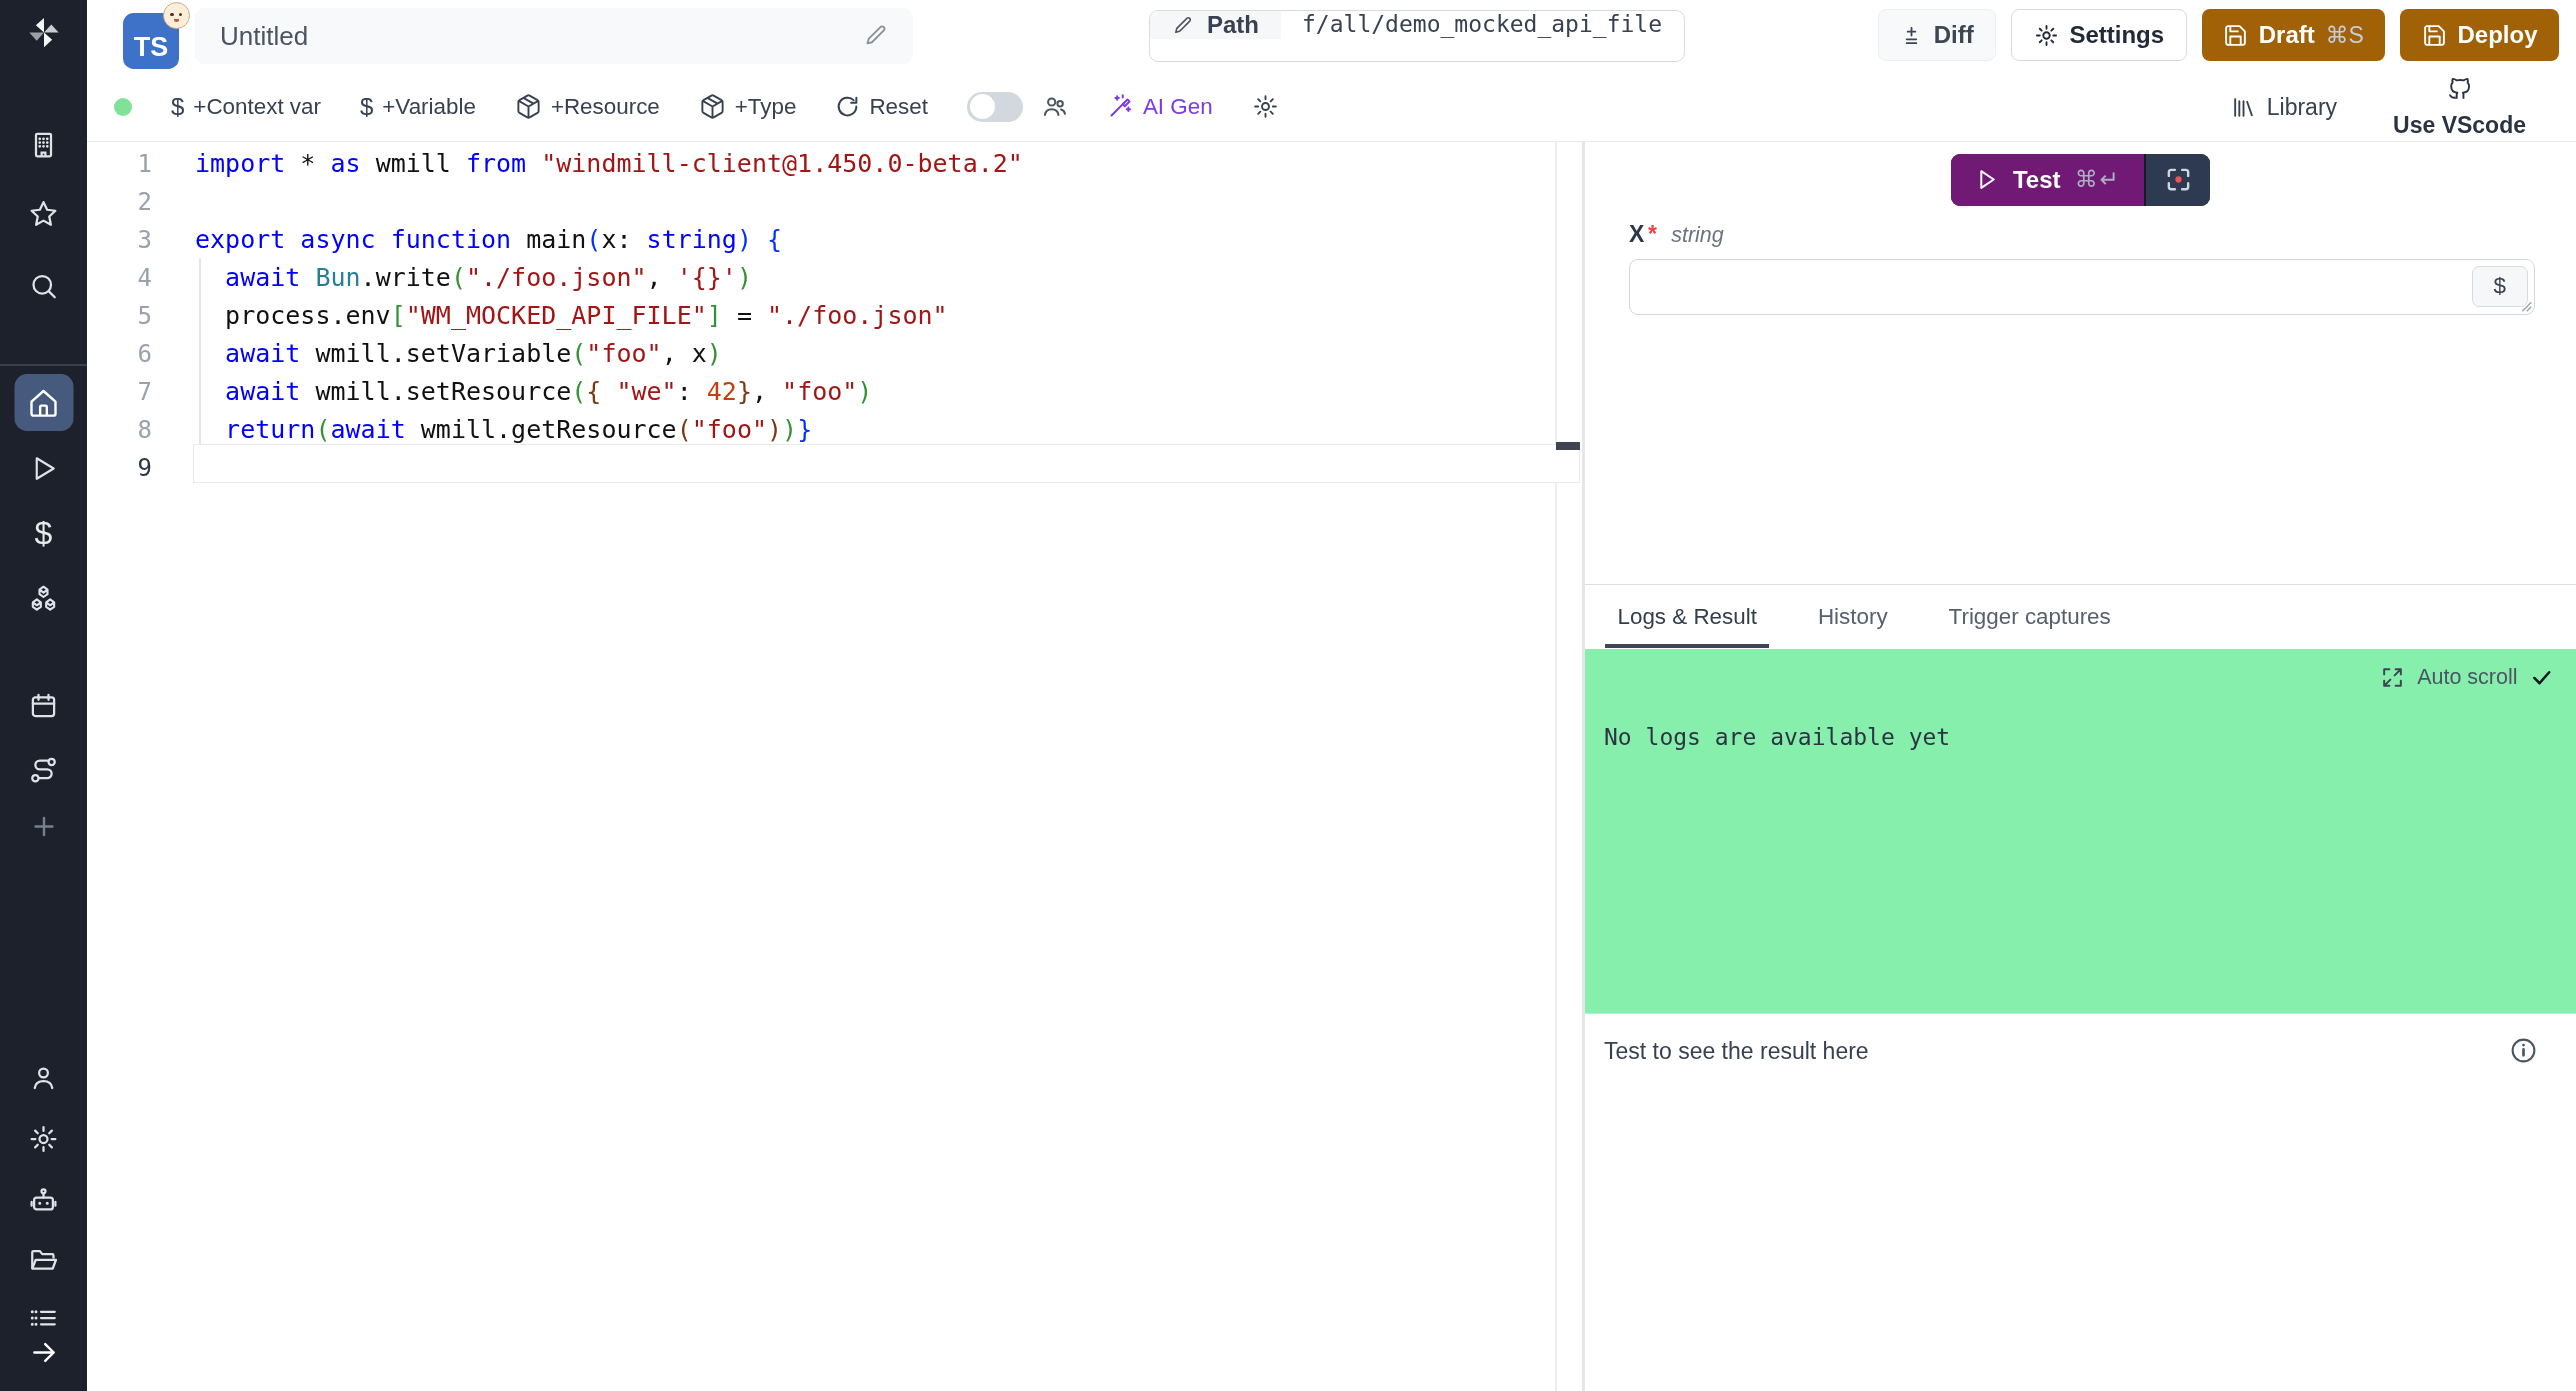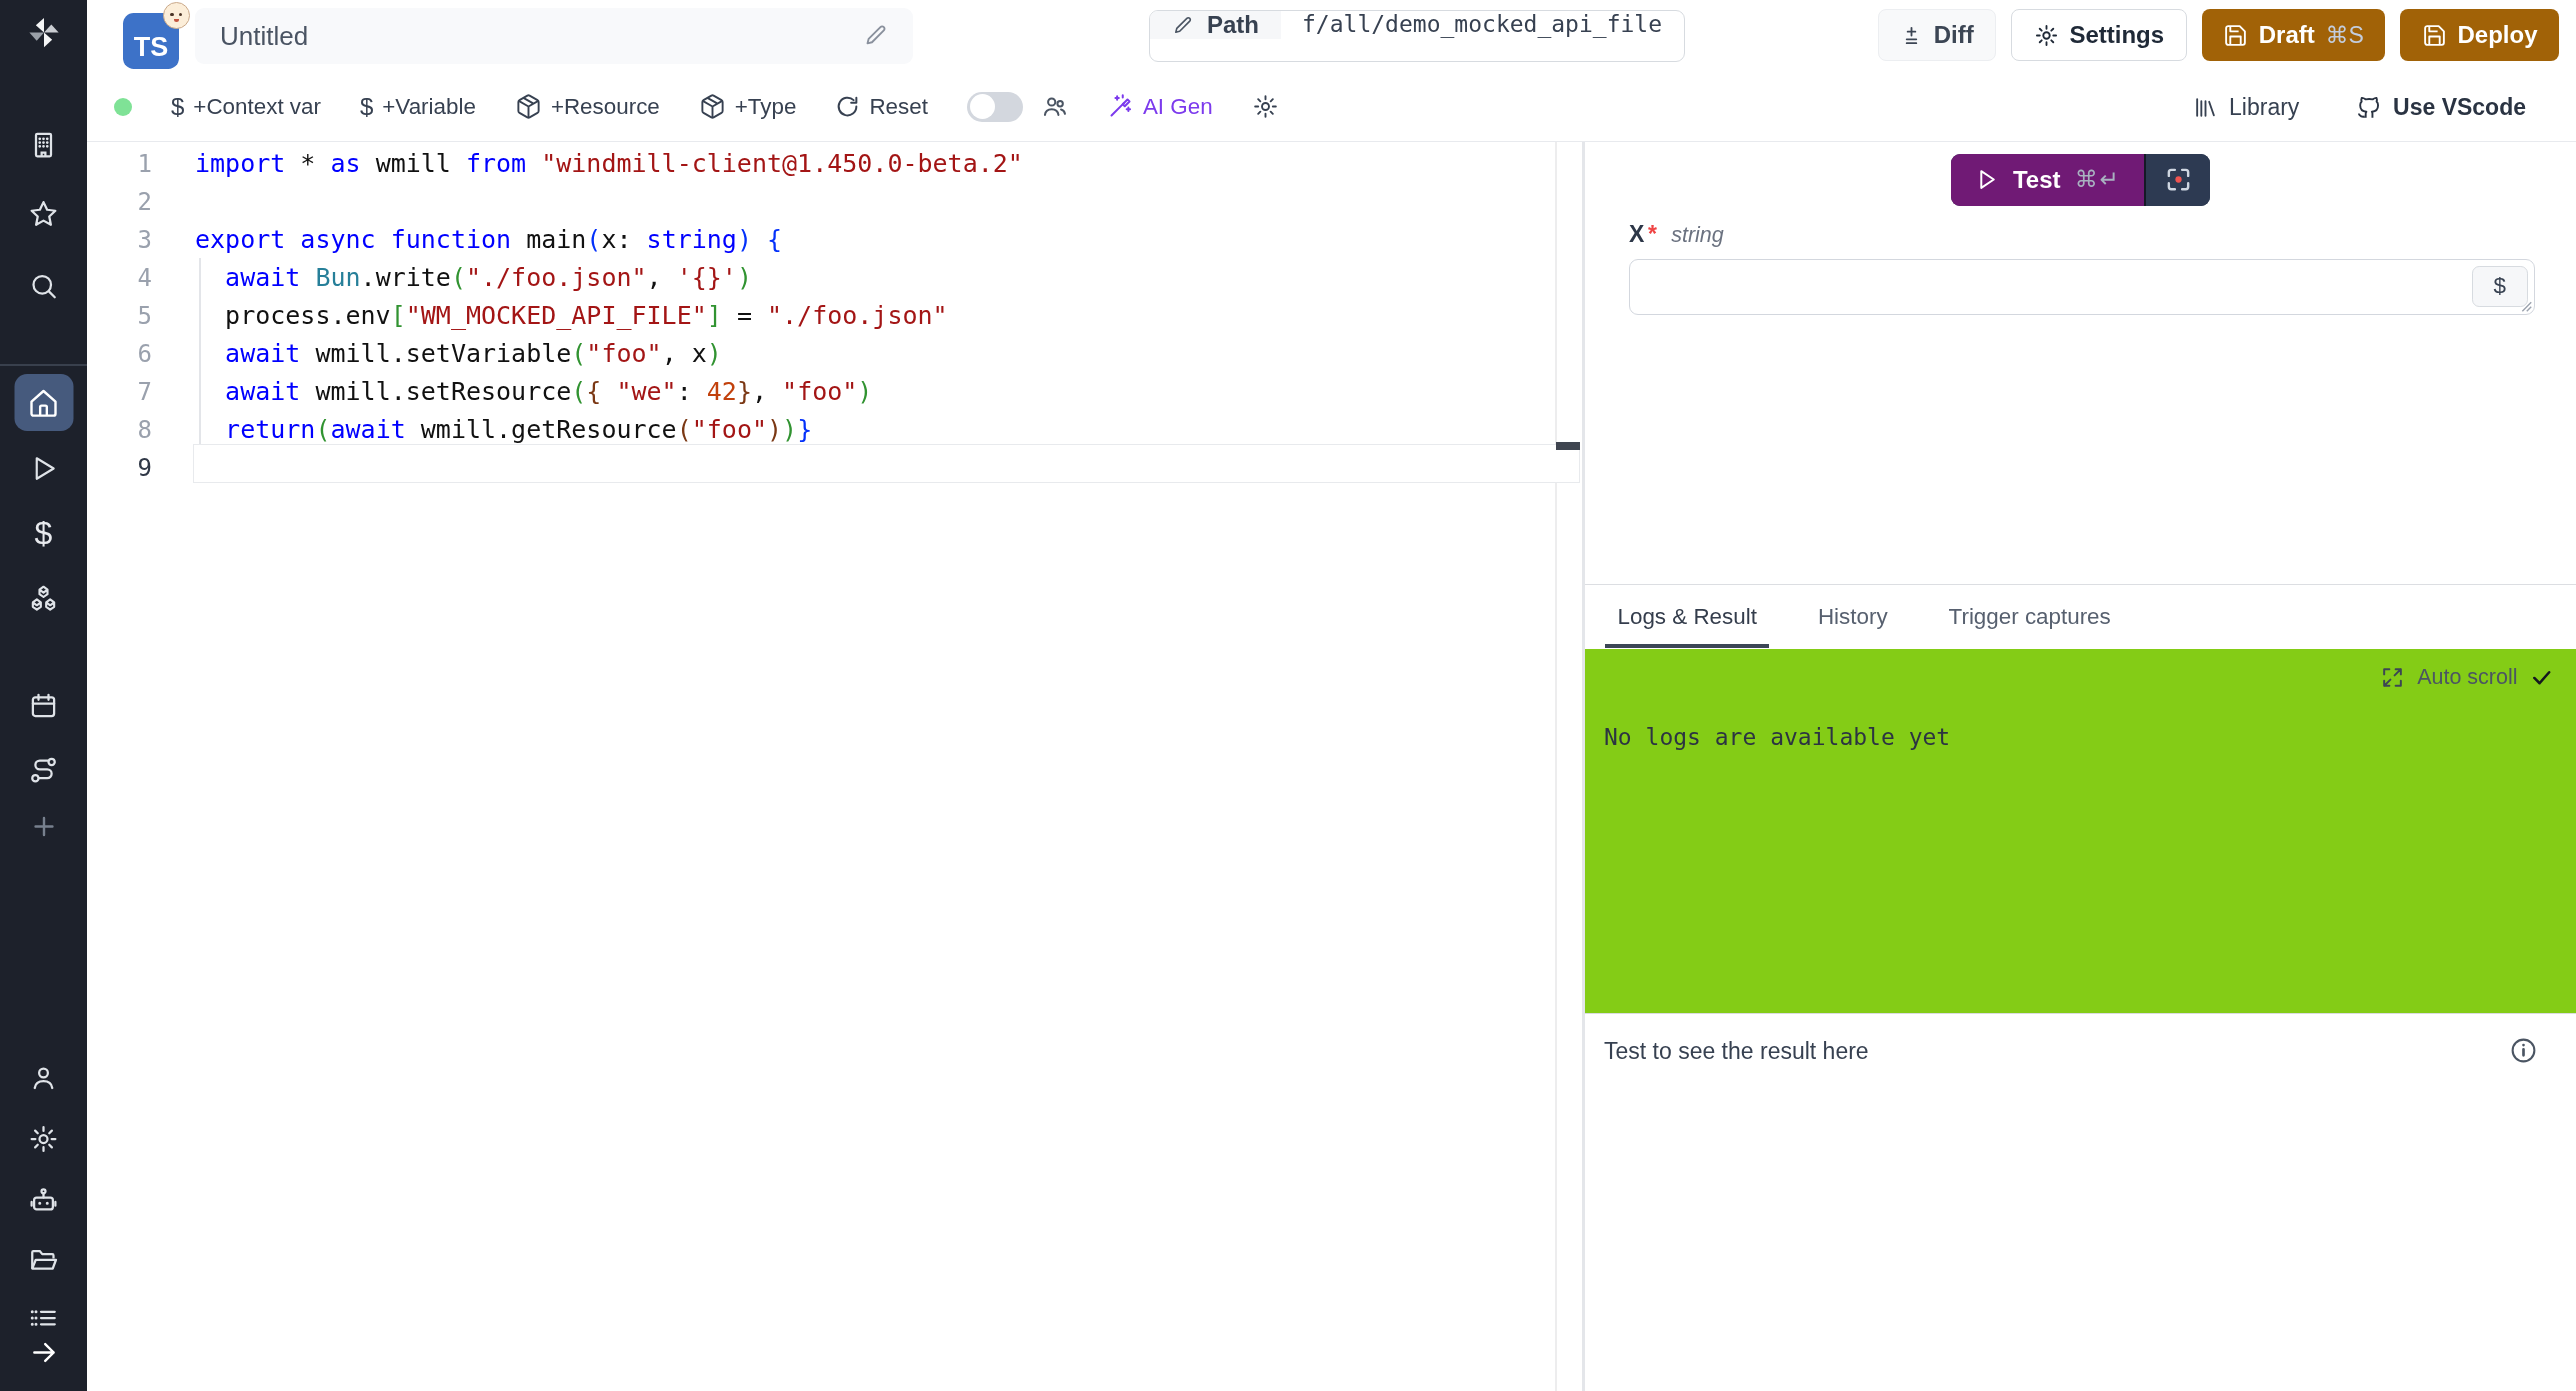--- a/index.html
+++ b/index.html
@@ -48,21 +48,21 @@
   .toolbar { position:absolute; left:87px; top:72px; right:0; height:70px; background:#fff;
     border-bottom:1.8px solid #e8eaee; display:flex; align-items:center; padding-left:27px; gap:39px; }
   .tool-item { display:flex; align-items:center; gap:9px; font-size:22.4px; color:#374151; cursor:pointer; white-space:nowrap; }
   .green-dot { width:18px; height:18px; border-radius:50%; background:#7fe296; }
   .tool-dollar { font-size:24px; font-weight:500; color:#374151; }
   .toggle { width:56px; height:30px; border-radius:15px; background:#d3d7de; position:relative; cursor:pointer; }
   .toggle .knob { position:absolute; left:2.7px; top:2.7px; width:25px; height:25px; border-radius:50%; background:#fff; }
   .ai-gen { color:#7c3aed; font-weight:500; }
   .toolbar-right { position:absolute; right:50px; top:0; height:70px; display:flex; align-items:center; gap:56px; }
   .lib-item { display:flex; align-items:center; gap:10.7px; font-size:23px; color:#374151; font-weight:500; cursor:pointer; }
-  .vscode-item { display:flex; align-items:center; gap:10.7px; font-size:23px; color:#2a3342; font-weight:700; cursor:pointer; }
+  .vscode-item { display:flex; align-items:center; gap:10.7px; font-size:23px; color:#2a3342; font-weight:700; cursor:pointer;flex-direction:column; }
 
   
   .editor { position:absolute; left:87px; top:142px; width:1495px; bottom:0; background:#fff; }
   .gutter { position:absolute; left:0; top:2.7px; width:106px; }
   .ln { height:38px; line-height:38px; text-align:right; padding-right:41px;
     font-family:"DejaVu Sans Mono", monospace; font-size:24px; color:#9aa1ad; }
   .ln.active { color:#303847; }
   .code { position:absolute; left:108px; top:2.7px; right:32px; }
   .cl { height:38px; line-height:38px; white-space:pre;
     font-family:"DejaVu Sans Mono", monospace; font-size:25px; color:#111; cursor:text; }
@@ -98,21 +98,21 @@
   .dollar-btn { position:absolute; right:6.3px; top:5.4px; width:56px; height:41px; background:#f6f7f9;
     border:1.8px solid #d7dbe0; border-radius:7.2px; font-size:22.4px; font-weight:500; color:#374151; cursor:pointer; }
   .resize-handle { position:absolute; right:0.9px; bottom:0.9px; cursor:nwse-resize; }
   .required-row { margin-top:8px; text-align:right; font-size:21.5px; color:#ef4444; }
   .tabs-row { position:absolute; top:442px; left:0; right:0; height:64px; border-top:1.8px solid #dcdee2;
     display:flex; align-items:stretch; padding-left:20px; background:#fff; }
   .tab { display:flex; align-items:center; padding:0 12.5px; margin-right:36px; font-size:22.4px;
     color:#57606f; cursor:pointer; position:relative; }
   .tab.active { color:#343d4c; }
   .tab.active::after { content:""; position:absolute; left:0; right:0; bottom:0; height:4.5px; background:#3c4656; }
-  .logs-panel { position:absolute; top:507px; left:0; right:0; height:365px; background:#84cc16;
+  .logs-panel { position:absolute; top:507px; left:0; right:0; height:365px; background:#86efac;
     border-bottom:1.8px solid #dadce0; }
   .autoscroll-row { position:absolute; top:16px; right:23px; display:flex; align-items:center; gap:12.5px; cursor:pointer; }
   .autoscroll-label { font-size:21.5px; color:#4b5563; }
   .no-logs { position:absolute; top:75px; left:19px; font-family:"DejaVu Sans Mono", monospace;
     font-size:23px; color:#2c3442; }
   .result-panel { position:absolute; top:874px; left:0; right:0; bottom:0; background:#fff; }
   .result-placeholder { position:absolute; top:21.5px; left:19px; font-size:23px; color:#374151; }
   .info-icon { position:absolute; top:20px; right:38px; color:#4b5563; cursor:pointer; }
 </style>
 </head>

